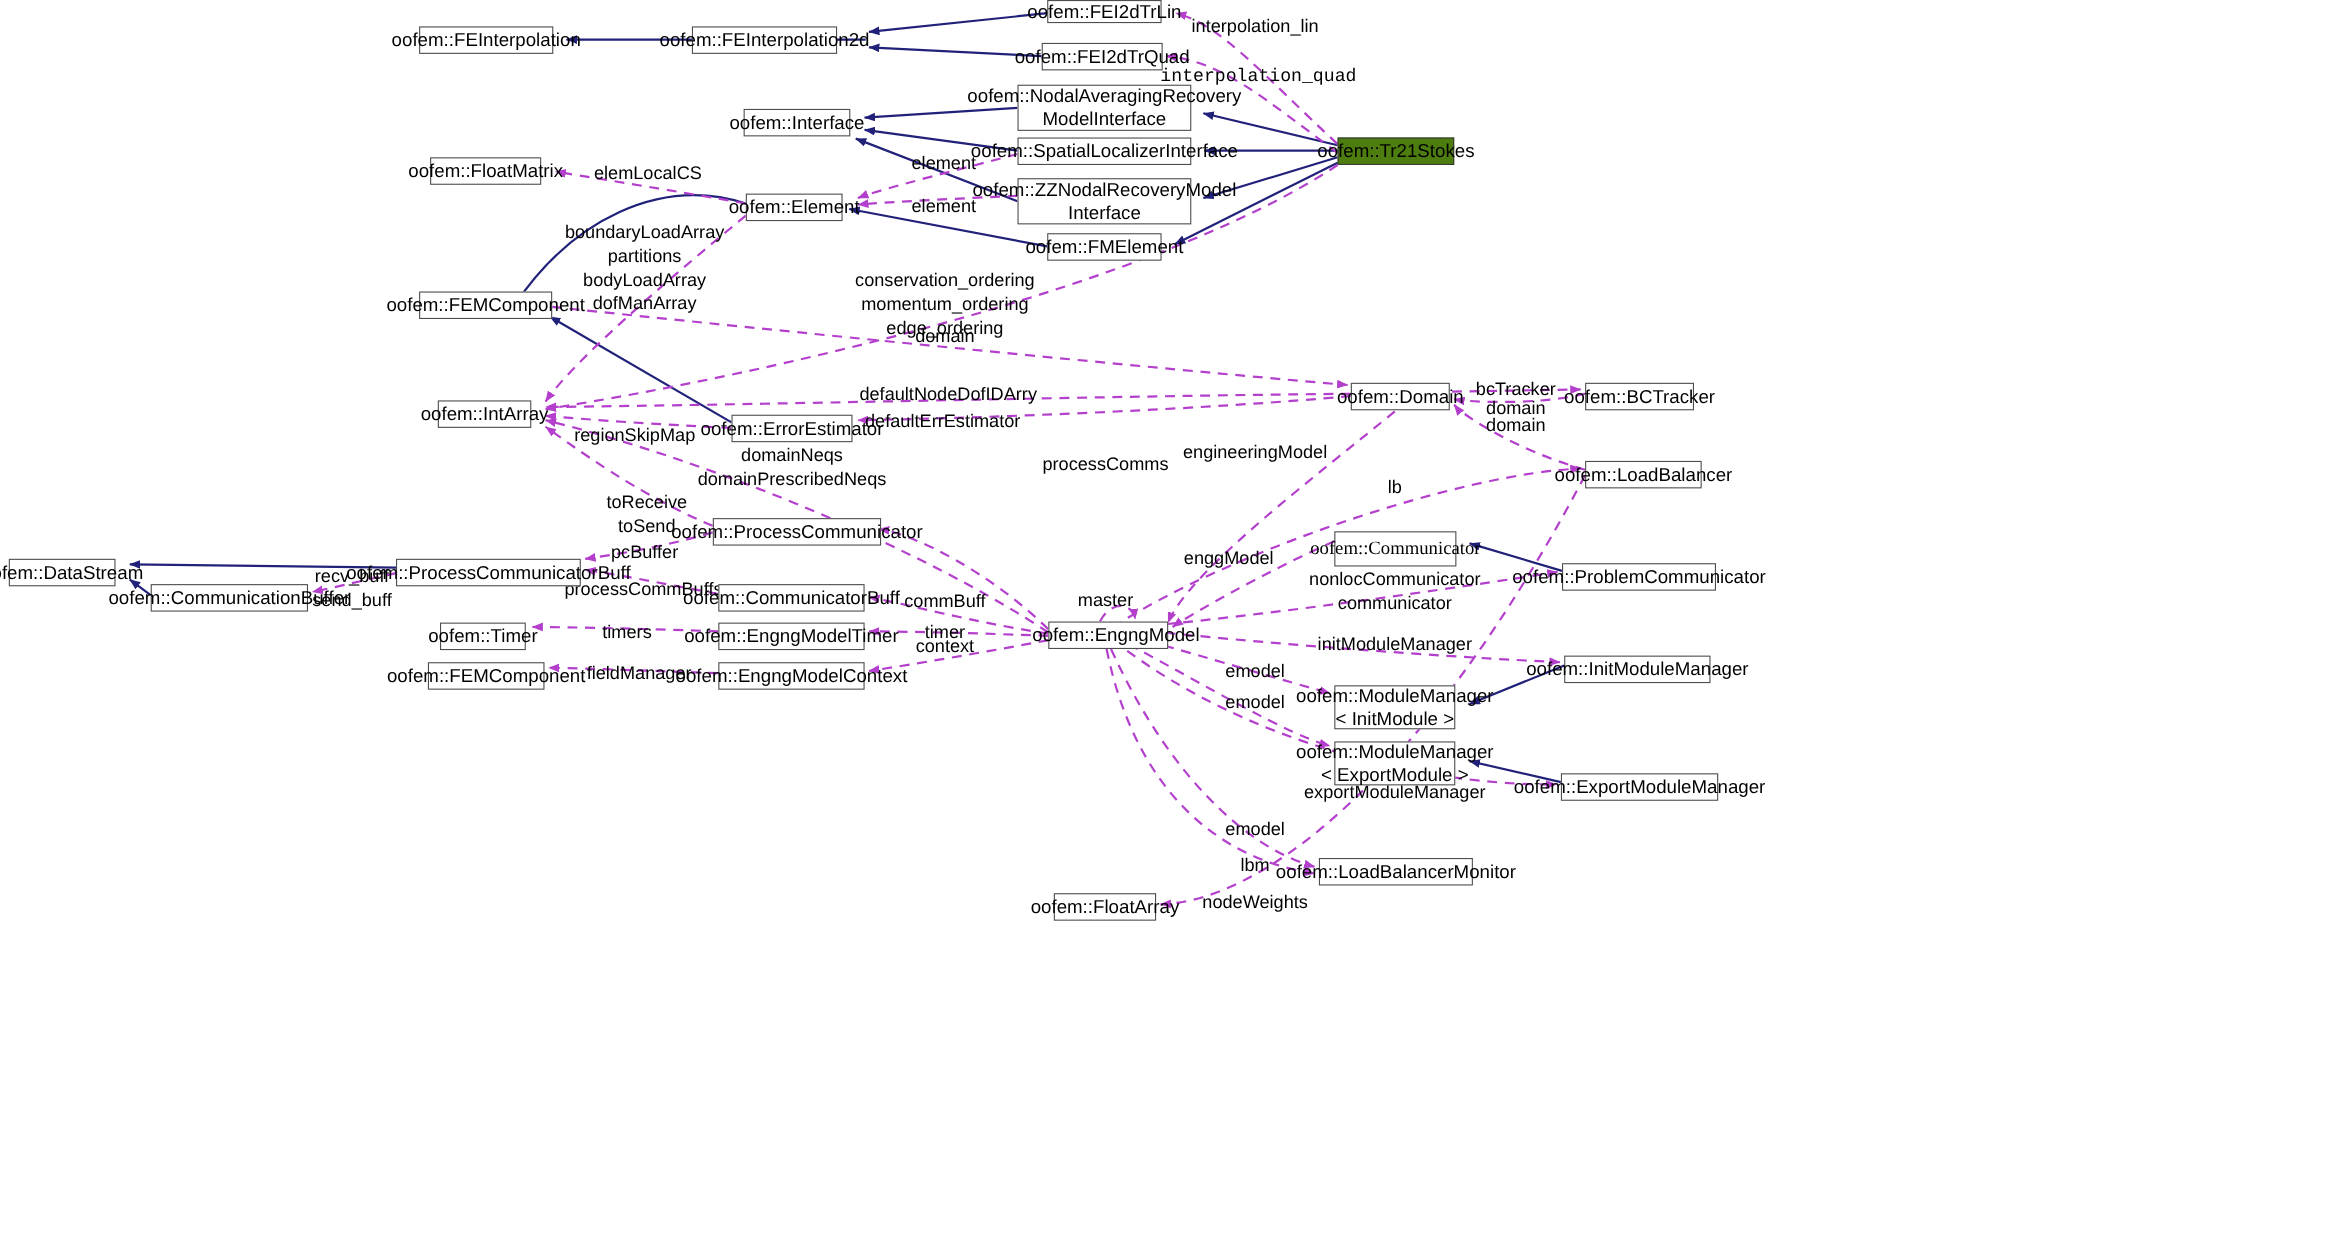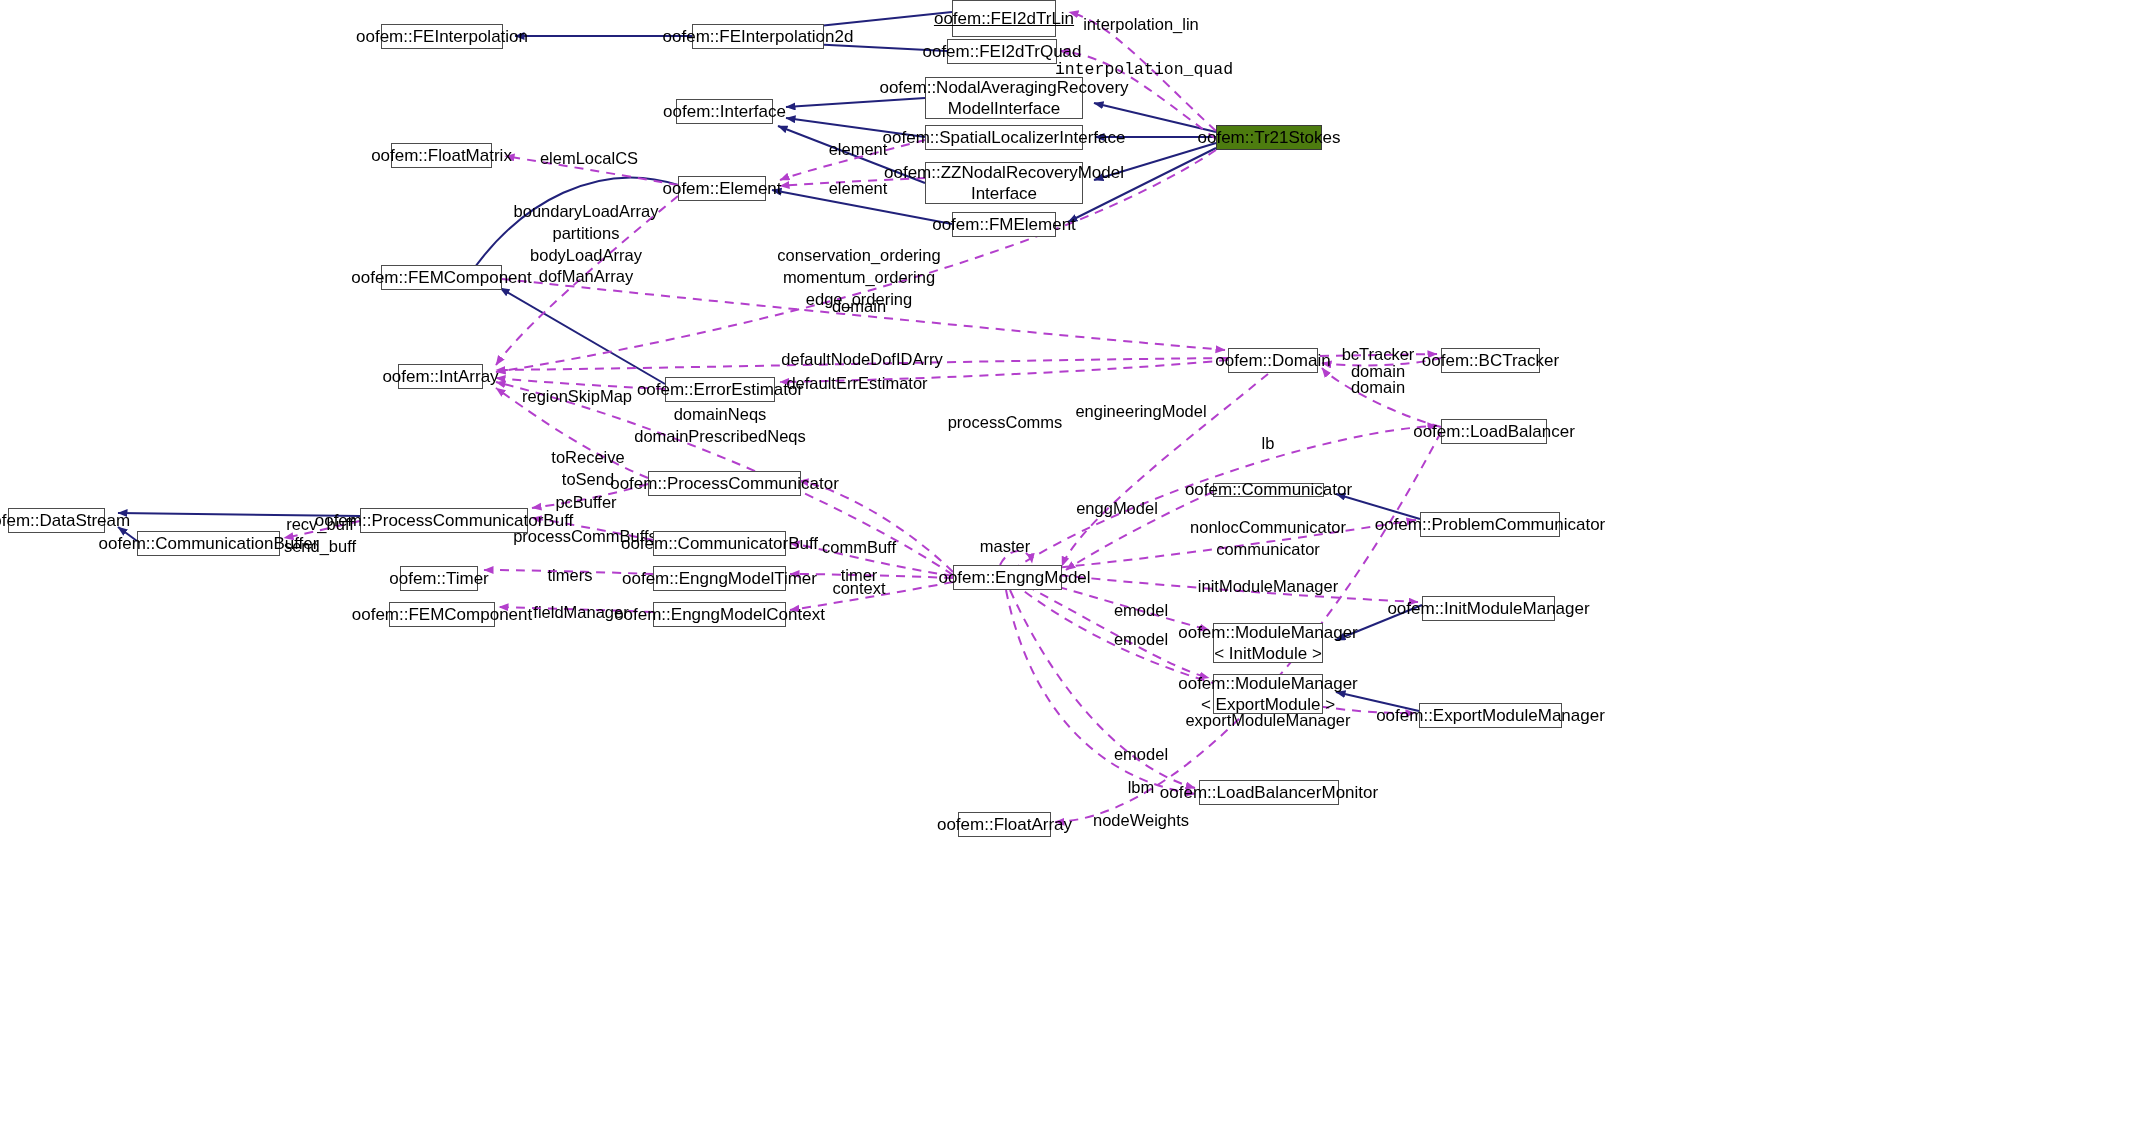--- a/index.html
+++ b/index.html
@@ -117,41 +117,41 @@
       <path d="M1012,574 C1100,598 1170,620 1209,630"></path>
       <path d="M1012,578 C1100,625 1170,668 1209,678"></path>
       <path d="M1012,582 C1150,690 1330,715 1415,713"></path>
       <path d="M1010,590 C1060,700 1130,770 1195,788"></path>
       <path d="M1006,590 C1030,710 1100,780 1195,794"></path>
       <path d="M1441,432 C1300,700 1150,820 1055,822"></path>
     </g>
   </svg>
 
   <div class="node" style="left:381px;top:24px;width:122px;height:25px;"><span>oofem::FEInterpolation</span></div>
-  <div class="node" style="left:692px;top:24px;width:132px;height:25px;"><span>oofem::FEInterpolation2d</span></div>
-  <div class="node" style="left:952px;top:0px;width:104px;height:37px;text-decoration:underline;"><span>oofem::FEI2dTrLin</span></div>
+  <div class="node" style="left:629px;top:24px;width:132px;height:25px;"><span>oofem::FEInterpolation2d</span></div>
+  <div class="node" style="left:952px;top:0px;width:104px;height:21px;"><span>oofem::FEI2dTrLin</span></div>
   <div class="node" style="left:947px;top:39px;width:110px;height:25px;"><span>oofem::FEI2dTrQuad</span></div>
   <div class="node" style="left:676px;top:99px;width:97px;height:25px;"><span>oofem::Interface</span></div>
   <div class="node" style="left:925px;top:77px;width:158px;height:42px;"><span>oofem::NodalAveragingRecovery
 ModelInterface</span></div>
   <div class="node" style="left:925px;top:125px;width:158px;height:25px;"><span>oofem::SpatialLocalizerInterface</span></div>
   <div class="node" style="left:925px;top:162px;width:158px;height:42px;"><span>oofem::ZZNodalRecoveryModel
 Interface</span></div>
   <div class="node" style="left:952px;top:212px;width:104px;height:25px;"><span>oofem::FMElement</span></div>
   <div class="node highlight" style="left:1216px;top:125px;width:106px;height:25px;"><span>oofem::Tr21Stokes</span></div>
   <div class="node" style="left:391px;top:143px;width:101px;height:25px;"><span>oofem::FloatMatrix</span></div>
   <div class="node" style="left:678px;top:176px;width:88px;height:25px;"><span>oofem::Element</span></div>
   <div class="node" style="left:381px;top:265px;width:121px;height:25px;"><span>oofem::FEMComponent</span></div>
   <div class="node" style="left:398px;top:364px;width:85px;height:25px;"><span>oofem::IntArray</span></div>
   <div class="node" style="left:665px;top:377px;width:110px;height:25px;"><span>oofem::ErrorEstimator</span></div>
   <div class="node" style="left:1228px;top:348px;width:90px;height:25px;"><span>oofem::Domain</span></div>
   <div class="node" style="left:1441px;top:348px;width:99px;height:25px;"><span>oofem::BCTracker</span></div>
   <div class="node" style="left:1441px;top:419px;width:106px;height:25px;"><span>oofem::LoadBalancer</span></div>
   <div class="node" style="left:648px;top:471px;width:153px;height:25px;"><span>oofem::ProcessCommunicator</span></div>
-  <div class="node" style="left:1213px;top:483px;width:111px;height:14px;"><span>oofem::Communicator</span></div>
+  <div class="node" style="left:1213px;top:483px;width:111px;height:32px;font-family:Liberation Serif, serif;"><span>oofem::Communicator</span></div>
   <div class="node" style="left:1420px;top:512px;width:140px;height:25px;"><span>oofem::ProblemCommunicator</span></div>
   <div class="node" style="left:8px;top:508px;width:97px;height:25px;"><span>oofem::DataStream</span></div>
   <div class="node" style="left:137px;top:531px;width:143px;height:25px;"><span>oofem::CommunicationBuffer</span></div>
   <div class="node" style="left:360px;top:508px;width:168px;height:25px;"><span>oofem::ProcessCommunicatorBuff</span></div>
   <div class="node" style="left:653px;top:531px;width:133px;height:25px;"><span>oofem::CommunicatorBuff</span></div>
   <div class="node" style="left:400px;top:566px;width:78px;height:25px;"><span>oofem::Timer</span></div>
   <div class="node" style="left:653px;top:566px;width:133px;height:25px;"><span>oofem::EngngModelTimer</span></div>
   <div class="node" style="left:389px;top:602px;width:106px;height:25px;"><span>oofem::FEMComponent</span></div>
   <div class="node" style="left:653px;top:602px;width:133px;height:25px;"><span>oofem::EngngModelContext</span></div>
   <div class="node" style="left:953px;top:565px;width:109px;height:25px;padding-left:20px;"><span>oofem::EngngModel</span></div>

